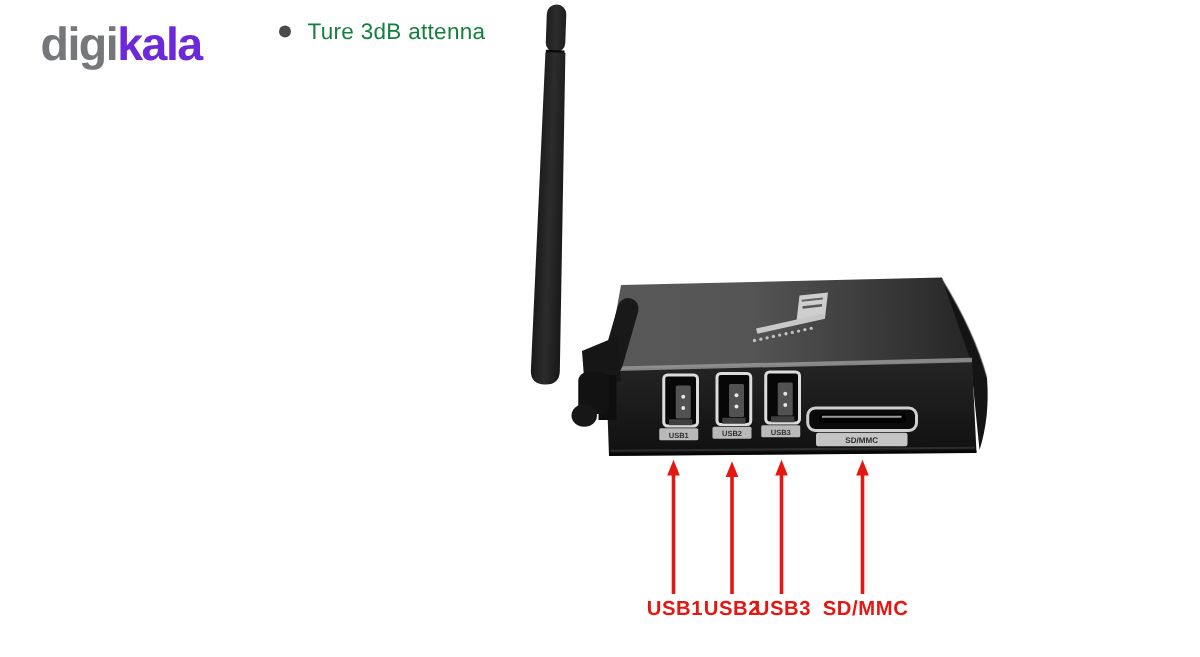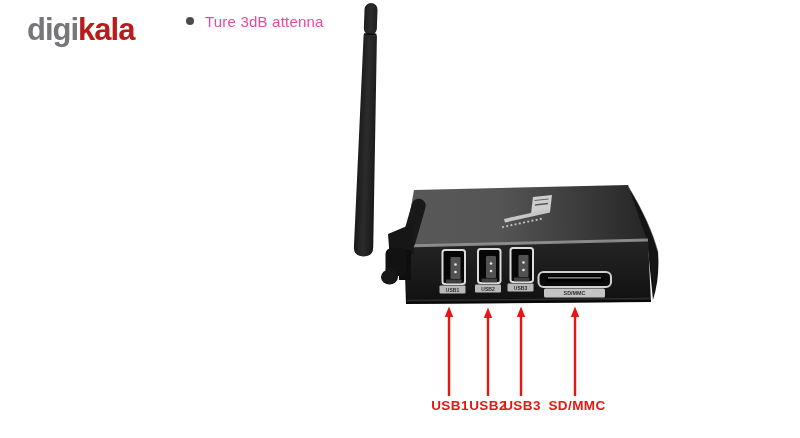--- a/index.html
+++ b/index.html
@@ -7,26 +7,26 @@
     position:relative;width:800px;height:438px;background:#ffffff;overflow:hidden;
     font-family:"Liberation Sans", sans-serif;
   }
   
   .brand{
     position:absolute;left:27px;top:12px;height:36px;
     font-size:31px;font-weight:bold;letter-spacing:-1px;line-height:36px;
     user-select:none;
   }
   .brand .gray{color:#76777b;}
-  .brand .red{color:#b91c1c;}
+  .brand .red{color:#6d28d9;}
   
   .features{position:absolute;left:186px;top:10px;}
   .feature{display:flex;align-items:center;height:22px;margin-bottom:7px;}
   .dot{width:8px;height:8px;border-radius:50%;background:#4b4b4b;margin-right:11px;flex:0 0 auto;}
-  .feature .txt{font-size:15px;color:#ec4899;letter-spacing:0.2px;white-space:nowrap;}
+  .feature .txt{font-size:15px;color:#15803d;letter-spacing:0.2px;white-space:nowrap;}
   
   .product-svg{position:absolute;left:0;top:0;width:800px;height:438px;}
   
   .ann-label{
     position:absolute;top:398px;transform:translateX(-50%);
     font-size:13.5px;font-weight:bold;color:#e51713;letter-spacing:0.4px;white-space:nowrap;
   }
   .ann-usb1{left:450px;}
   .ann-usb2{left:488px;}
   .ann-usb3{left:522px;}

